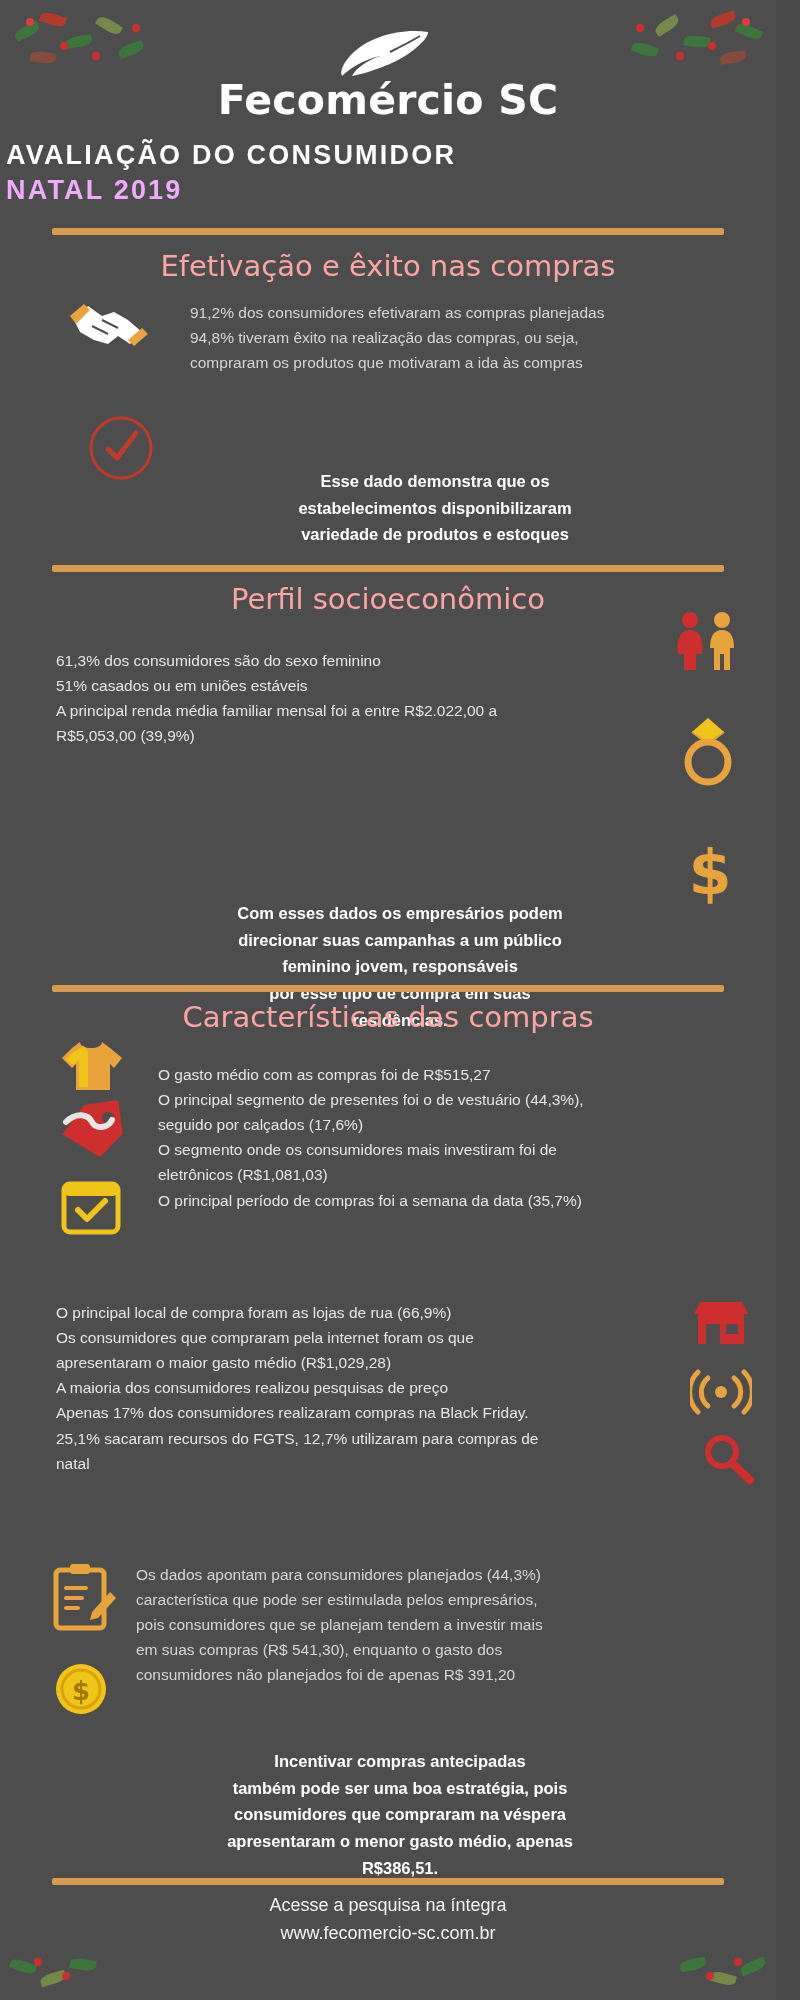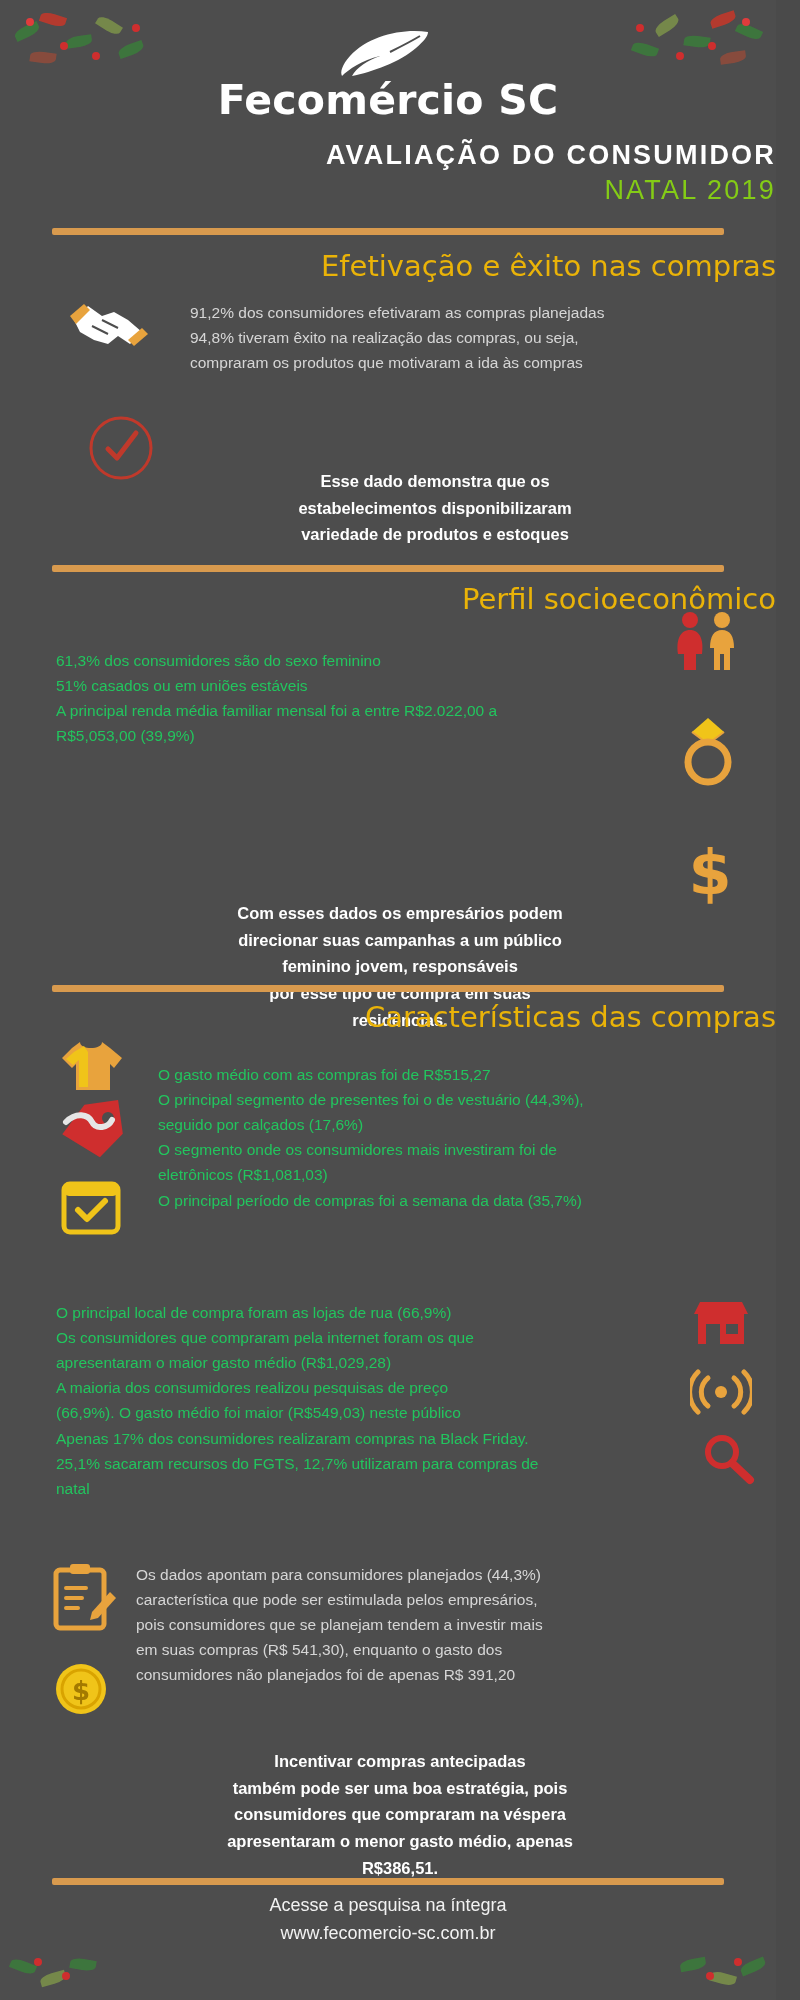--- a/index.html
+++ b/index.html
@@ -39,55 +39,55 @@
     display: block;
     margin: 0 auto -6px auto;
   }
   .logo-text {
     font-size: 41px;
     font-weight: bold;
     letter-spacing: .2px;
     color: #ffffff;
     font-family: "DejaVu Sans", sans-serif;
   }
-  .title-block { text-align: right; margin-top: 16px; }
+  .title-block { text-align: left; margin-top: 16px; margin-left: 6px; }
   .title-1 {
     font-size: 27px;
     font-weight: bold;
     letter-spacing: 2.2px;
     color: #ffffff;
   }
   .title-2 {
     font-size: 27px;
-    font-weight: normal;
+    font-weight: bold;
     letter-spacing: 2.2px;
-    color: #84cc16;
+    color: #f0abfc;
     margin-top: 4px;
   }
 
   .divider {
     height: 7px;
     background: #d89a4e;
     margin: 20px 52px 0 52px;
     border-radius: 2px;
   }
 
   .section-title {
-    text-align: right;
+    text-align: center;
     font-size: 29px;
-    color: #eab308;
+    color: #fca5a5;
     font-weight: normal;
     margin-top: 14px;
     font-family: "DejaVu Sans", sans-serif;
   }
 
   .body-text {
     font-size: 15.5px;
     line-height: 1.62;
-    color: #22c55e;
+    color: #e5e5e5;
   }
   .body-text.dim { color: #d6d6d6; }
   .highlight {
     font-size: 16.5px;
     line-height: 1.62;
     font-weight: bold;
     color: #ffffff;
     text-align: center;
     margin-top: 48px;
   }
@@ -305,21 +305,20 @@
       <circle cx="22" cy="20" r="14" fill="none" stroke="#cf2e2e" stroke-width="6"></circle>
       <path d="M32 31 L50 48" stroke="#cf2e2e" stroke-width="8" stroke-linecap="round"></path>
     </svg>
   </div>
 
   <div class="abs body-text" style="left:56px;top:1300px;width:630px;">
     <div>O principal local de compra foram as lojas de rua (66,9%)</div>
     <div>Os consumidores que compraram pela internet foram os que</div>
     <div>apresentaram o maior gasto médio (R$1,029,28)</div>
     <div>A maioria dos consumidores realizou pesquisas de preço</div>
-    <div>(66,9%). O gasto médio foi maior (R$549,03) neste público</div>
     <div>Apenas 17% dos consumidores realizaram compras na Black Friday.</div>
     <div>25,1% sacaram recursos do FGTS, 12,7% utilizaram para compras de</div>
     <div>natal</div>
   </div>
 
   <div class="abs" style="left:48px;top:1562px;">
     <svg width="72" height="72" viewBox="0 0 72 72">
       <rect x="8" y="8" width="48" height="58" rx="4" fill="none" stroke="#e8a33d" stroke-width="5"></rect>
       <rect x="22" y="2" width="20" height="10" rx="3" fill="#e8a33d"></rect>
       <path d="M18 26 L38 26 M18 36 L34 36 M18 46 L30 46" stroke="#e8a33d" stroke-width="4" stroke-linecap="round"></path>

